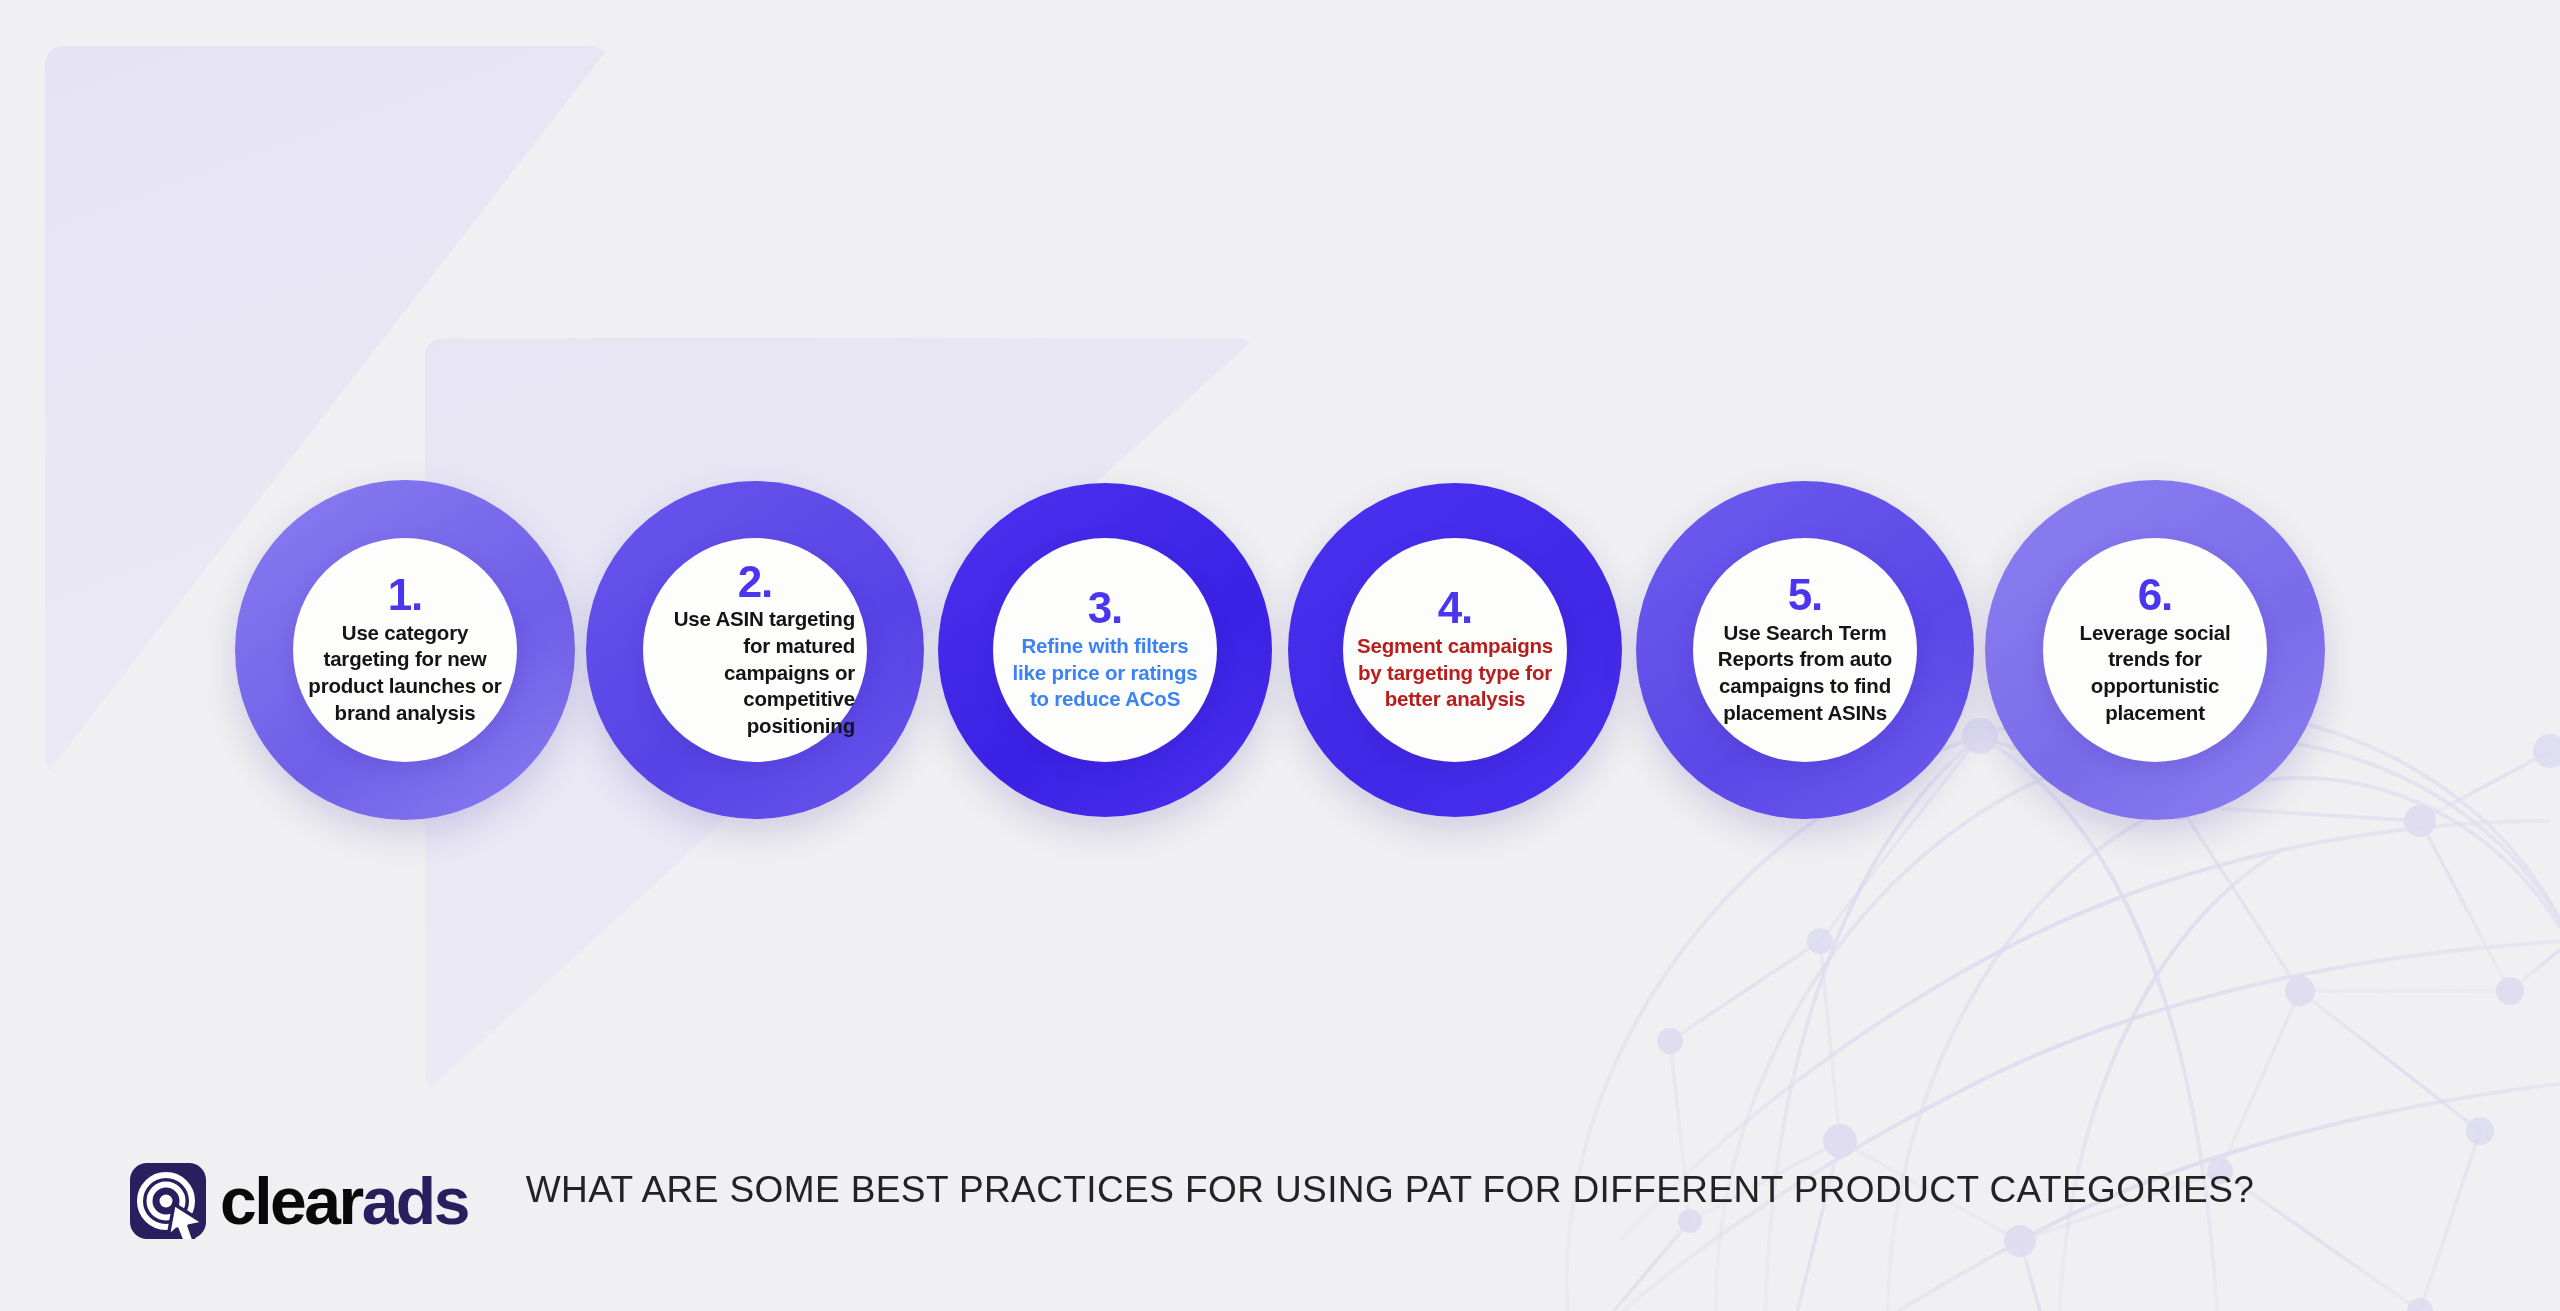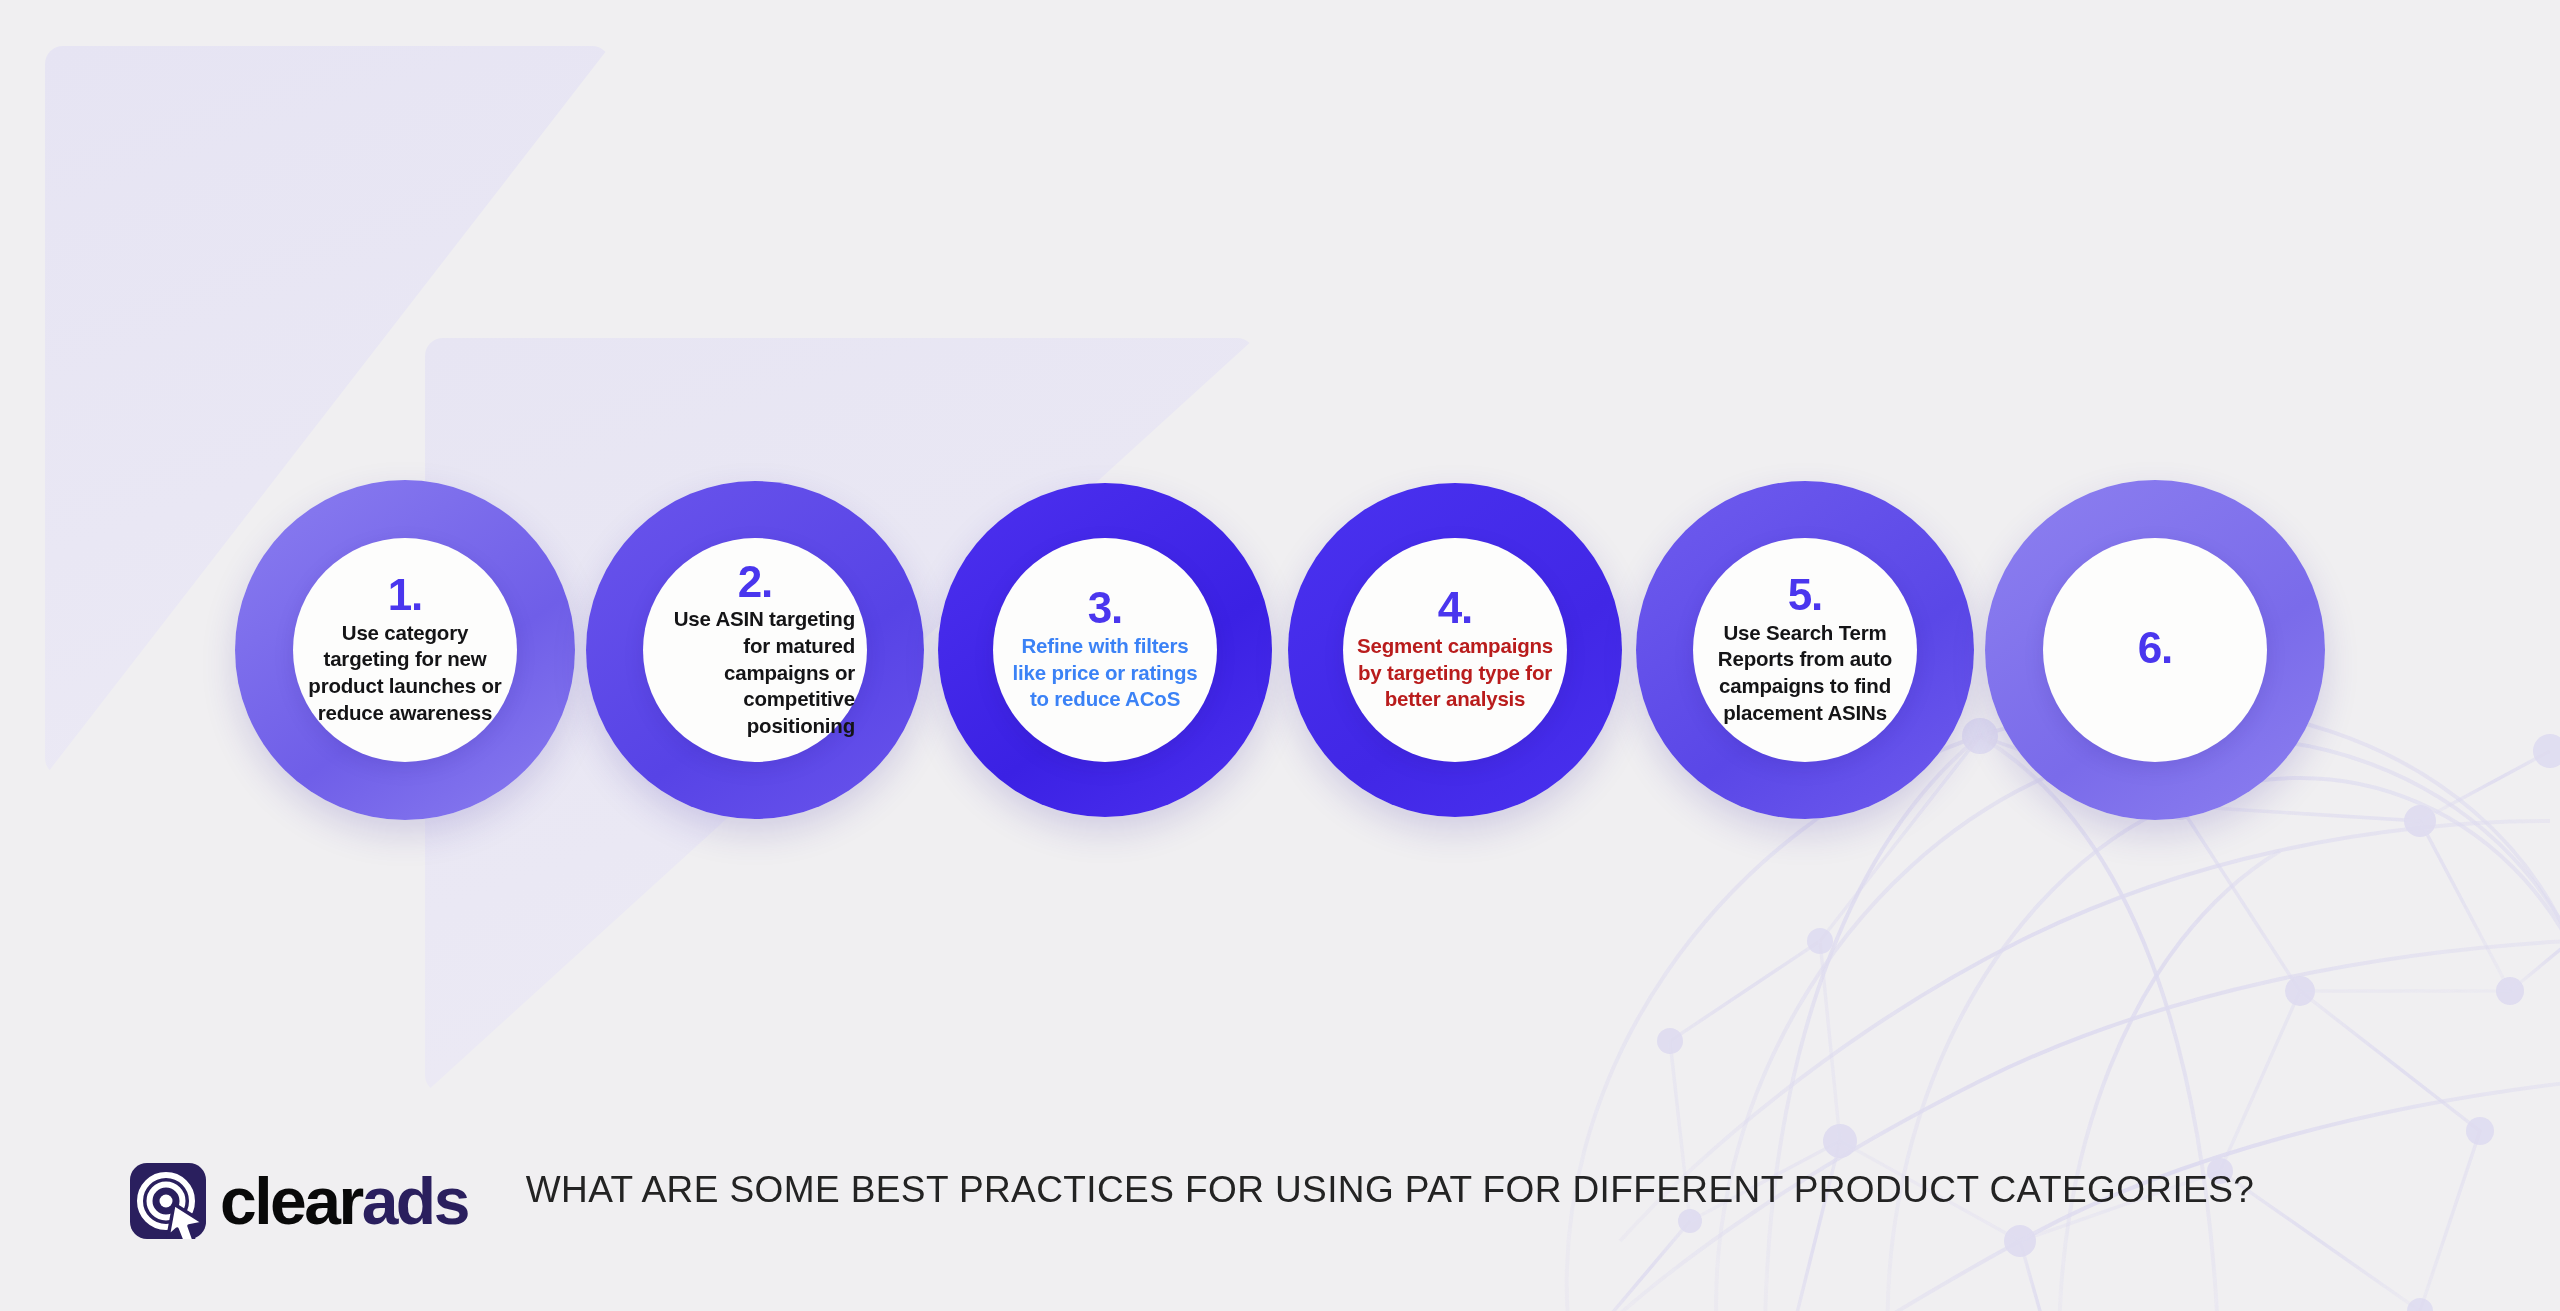--- a/index.html
+++ b/index.html
@@ -162,21 +162,21 @@
   </svg>
 </div>
 
 <div class="steps">
 
   <div class="step s1">
     <div class="tail" style="background: rgb(133, 120, 239);"></div>
     <div class="ring" style="background: linear-gradient(145deg, rgb(139, 126, 240) 0%, rgb(111, 94, 232) 60%, rgb(139, 126, 240) 100%);">
       <div class="disc">
         <div class="step-num" style="color: rgb(74, 54, 238);">1.</div>
-        <div class="step-text" style="color: rgb(20, 20, 22);">Use category targeting for new product launches or reduce awareness</div>
+        <div class="step-text" style="color: rgb(20, 20, 22);">Use category targeting for new product launches or brand analysis</div>
       </div>
     </div>
   </div>
 
   <div class="step s2">
     <div class="tail" style="background: rgb(98, 80, 234);"></div>
     <div class="ring" style="background: linear-gradient(145deg, rgb(106, 85, 236) 0%, rgb(87, 67, 230) 60%, rgb(106, 85, 236) 100%);">
       <div class="disc">
         <div class="step-num" style="color: rgb(74, 54, 238);">2.</div>
         <div class="step-text" style="color: rgb(20, 20, 22); text-align: right;">Use ASIN targeting for matured campaigns or competitive positioning</div>
@@ -212,20 +212,21 @@
         <div class="step-text" style="color: rgb(20, 20, 22);">Use Search Term Reports from auto campaigns to find placement ASINs</div>
       </div>
     </div>
   </div>
 
   <div class="step s6">
 
     <div class="ring" style="background: linear-gradient(145deg, rgb(141, 128, 240) 0%, rgb(122, 107, 234) 60%, rgb(141, 128, 240) 100%);">
       <div class="disc">
         <div class="step-num" style="color: rgb(74, 54, 238);">6.</div>
+        <div class="step-text" style="color: rgb(20, 20, 22);">Leverage social trends for opportunistic placement</div>
       </div>
     </div>
   </div>
 
 </div>
 
 <div class="footer">
 
   <div class="logo-wrap">
     <svg class="logo-mark" viewBox="0 0 76 76">

